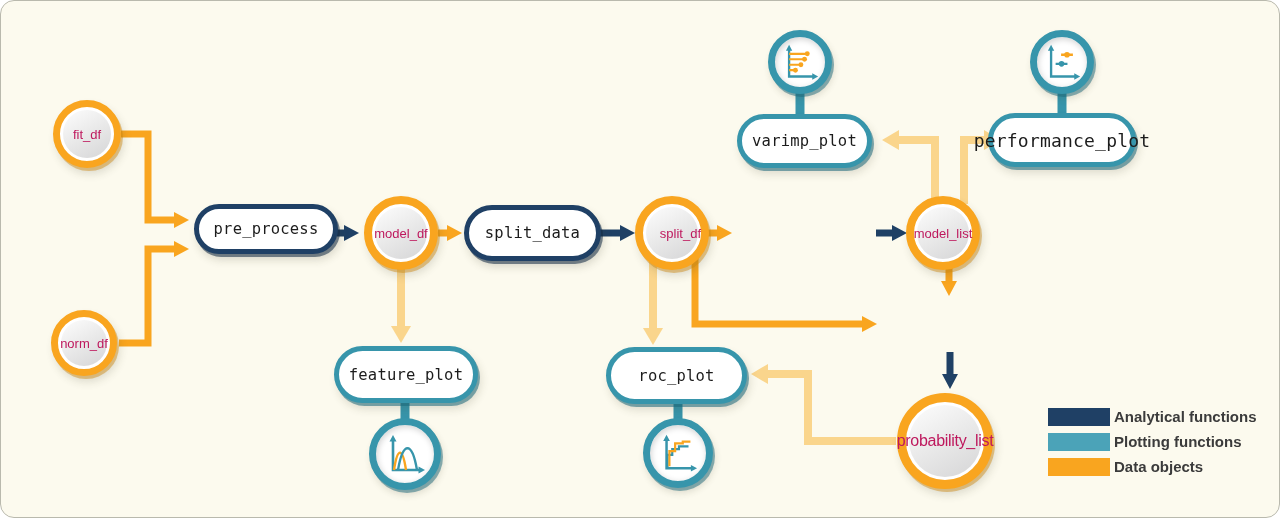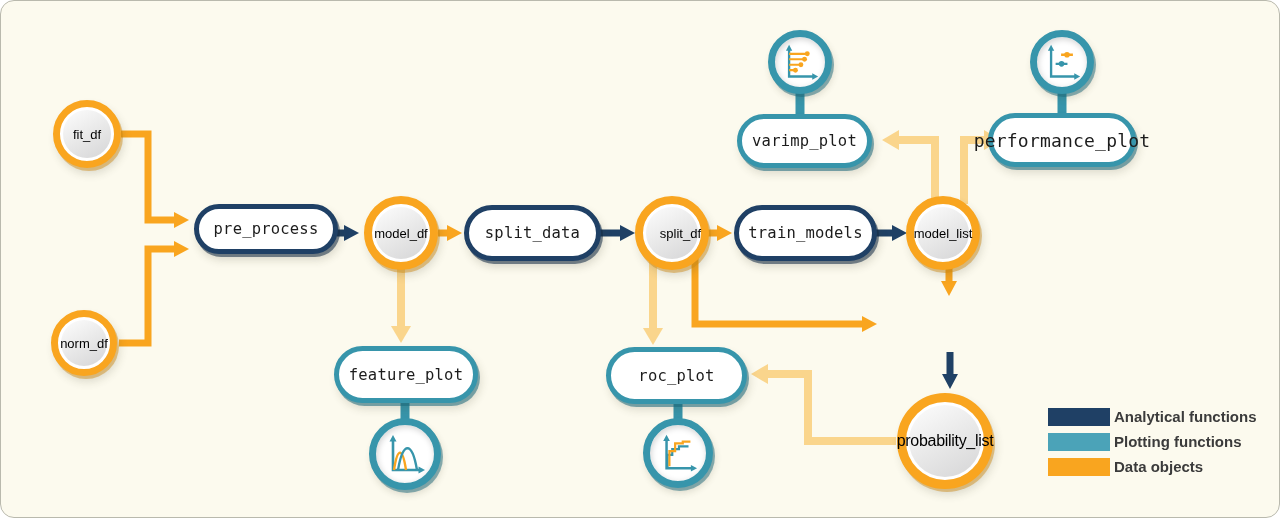--- a/index.html
+++ b/index.html
@@ -24,21 +24,21 @@
 
   
   .data{
     position:absolute;box-sizing:border-box;border-radius:50%;
     background:#ffffff;border:8px solid #F9A51F;
     box-shadow:2px 3px 0 0 rgba(205,135,15,.45),3px 6px 8px rgba(60,60,40,.16);
     display:flex;align-items:center;justify-content:center;
   }
   .data .inner{position:absolute;inset:3px;border-radius:50%;
     background:linear-gradient(150deg,#f7f7f7 15%,#e9e9e9 50%,#d7d7d8 95%);}
-  .data .lbl{position:relative;font-size:13px;color:#000000;white-space:nowrap;}
+  .data .lbl{position:relative;font-size:13px;color:#be185d;white-space:nowrap;}
 
   
   .icon-circle{
     position:absolute;box-sizing:border-box;border-radius:50%;
     background:#ffffff;border:7px solid #3795AB;
     box-shadow:2px 3px 0 0 rgba(27,103,122,.5),2px 5px 7px rgba(60,60,40,.16),
                inset 1px 2px 6px rgba(0,0,0,.18),inset 0 0 0 2px #ffffff;
     display:flex;align-items:center;justify-content:center;
   }
 
@@ -88,23 +88,20 @@
     <line x1="1061" y1="88" x2="1061" y2="115" stroke="#3795AB" stroke-width="9"></line>
     <line x1="404" y1="399" x2="404" y2="422" stroke="#3795AB" stroke-width="9"></line>
     <line x1="677" y1="400" x2="677" y2="421" stroke="#3795AB" stroke-width="9"></line>
   </svg>
 
   <div class="pill fn" style="left:193px;top:203px;width:144px;height:50px;">
     <span>pre_process</span>
   </div>
   <div class="pill fn" style="left:463px;top:204px;width:137px;height:56px;">
     <span>split_data</span>
-  </div>
-  <div class="pill fn" style="left:733px;top:204px;width:143px;height:56px;">
-    <span>train_models</span>
   </div>
 
   <div class="pill plot" style="left:736px;top:113px;width:135px;height:54px;">
     <span>varimp_plot</span>
   </div>
   <div class="pill plot small-label" style="left:987px;top:112px;width:148px;height:54px;">
     <span>performance_plot</span>
   </div>
   <div class="pill plot" style="left:333px;top:345px;width:144px;height:57px;">
     <span>feature_plot</span>

